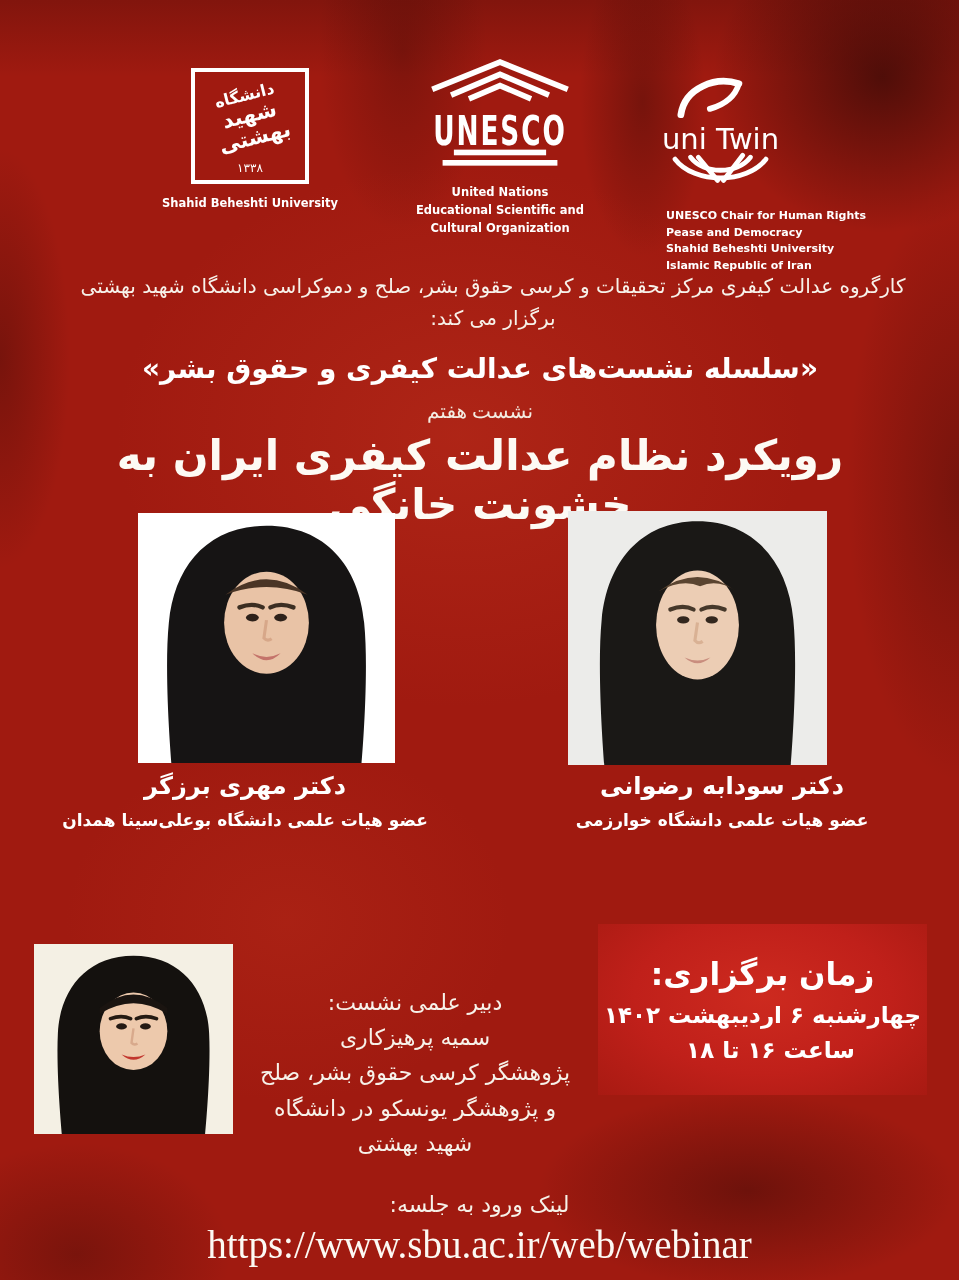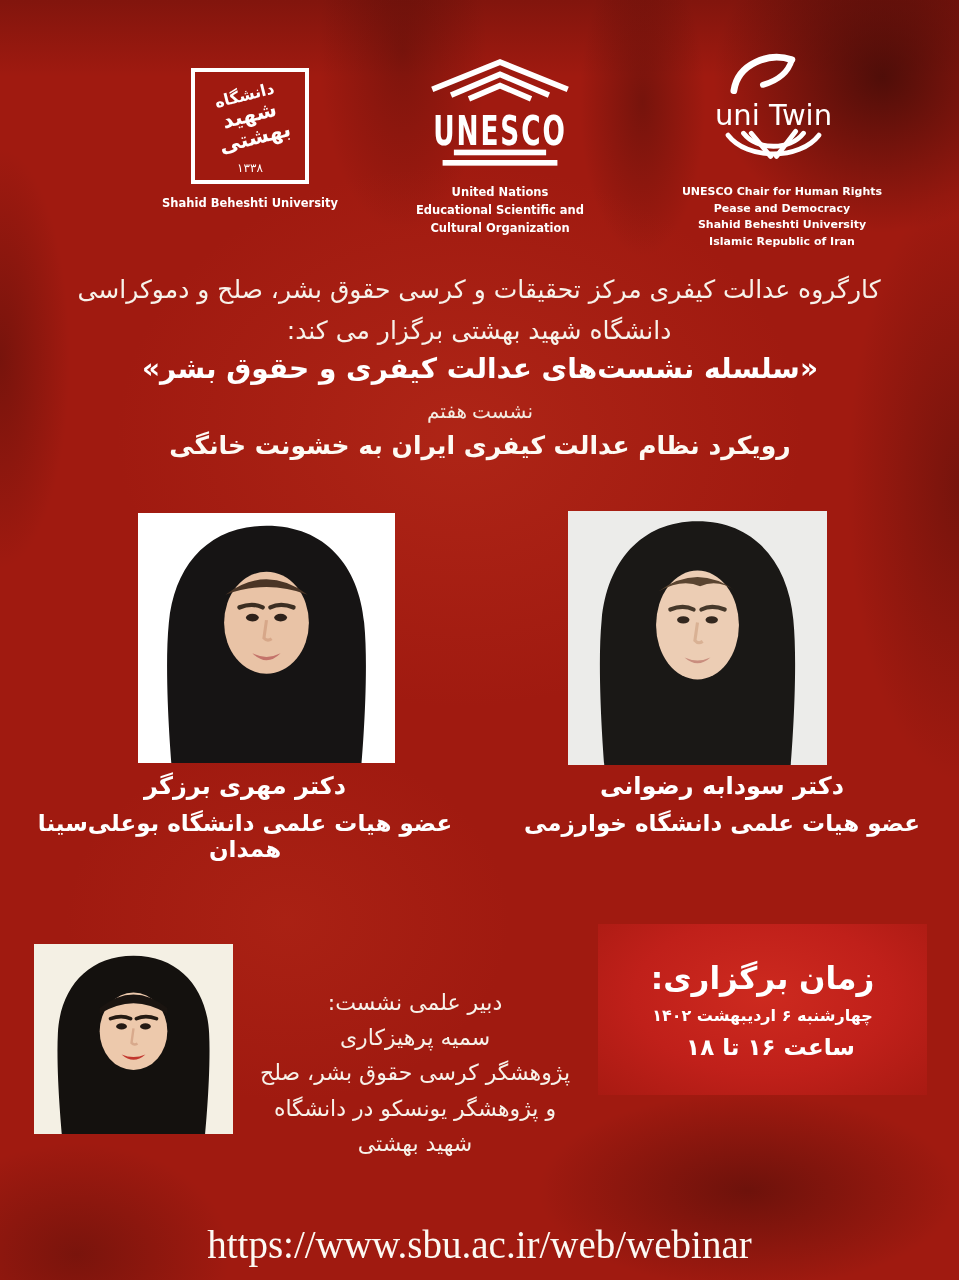--- a/index.html
+++ b/index.html
@@ -27,49 +27,49 @@
   .sbu-block{left:160px;top:68px;width:180px;text-align:center;}
   .sbu-seal{width:110px;height:108px;border:4px solid #fff;margin:0 auto;position:relative;overflow:hidden;}
   .sbu-cal{position:absolute;left:0;right:0;top:14px;transform:rotate(-14deg);line-height:1.1;font-weight:bold;}
   .sbu-cal-l2{font-size:21px;}
   .sbu-year{position:absolute;bottom:5px;left:0;right:0;font-size:12px;letter-spacing:1px;}
   .sbu-caption{margin-top:12px;font-size:11.5px;font-weight:bold;color:#fff;}
 
   .unesco-block{left:404px;top:52px;width:192px;text-align:center;}
   .unesco-caption{margin-top:8px;font-size:11.5px;font-weight:bold;line-height:1.55;color:#fff;}
 
-  .unitwin-block{left:648px;top:48px;width:250px;text-align:center;}
+  .unitwin-block{left:648px;top:72px;width:250px;text-align:left;}
   .unitwin-caption{margin-top:6px;font-size:11px;font-weight:bold;line-height:1.5;color:#fff;padding-left:18px;}
 
   
-  .intro{top:270px;left:64px;width:830px;font-size:25px;line-height:1.62;color:#f7f2ea;text-align:center;}
+  .intro{top:270px;left:78px;width:830px;font-size:20px;line-height:1.62;color:#f7f2ea;text-align:center;}
   .series-title{top:352px;left:80px;width:800px;font-size:28px;font-weight:bold;color:#fff;}
   .session-label{top:399px;left:80px;width:800px;font-size:20px;color:#f3ece2;font-family:Liberation Serif, serif;}
-  .main-title{top:431px;left:58px;width:844px;font-size:25px;font-weight:bold;color:#fdfaf4;}
+  .main-title{top:431px;left:58px;width:844px;font-size:42px;font-weight:bold;color:#fdfaf4;}
 
   
   .photo{display:block;}
   .speaker-photo-left{left:138px;top:513px;width:257px;height:250px;}
   .speaker-photo-right{left:568px;top:511px;width:259px;height:254px;}
   .speaker-text-left{left:20px;top:772px;width:450px;}
   .speaker-text-right{left:517px;top:772px;width:410px;}
   .speaker-name{font-size:24px;font-weight:bold;margin-bottom:10px;}
-  .speaker-aff{font-size:23px;font-weight:bold;}
+  .speaker-aff{font-size:17px;font-weight:bold;}
 
   
   .secretary-photo{left:34px;top:944px;width:199px;height:190px;}
   .secretary-block{left:235px;top:938px;width:360px;font-size:22px;line-height:1.6;color:#f7f2ea;margin-top:47px;}
   .schedule-box{
     left:598px;top:924px;width:329px;height:171px;
     background:radial-gradient(ellipse at 50% 42%, #cd2a1f 0%, #c0201a 55%, #a81a12 100%);
     display:flex;flex-direction:column;align-items:center;justify-content:center;
     color:#fff;
   }
   .schedule-heading{font-size:31px;font-weight:bold;margin-bottom:10px;}
-  .schedule-date{font-size:16px;font-weight:bold;margin-bottom:9px;}
+  .schedule-date{font-size:23px;font-weight:bold;margin-bottom:9px;}
   .schedule-time{font-size:23px;font-weight:bold;margin-left:16px;}
 
   
   .footer-label{top:1192px;left:0;width:100%;font-size:22px;color:#f6f1e8;}
   .footer-url{top:1222px;left:0;width:100%;font-size:39px;color:#fcf9f3;
     font-family:"Liberation Serif","DejaVu Serif",serif;text-align:center;}
   .footer-url a{color:#fcf9f3;text-decoration:none;}
 </style>
 </head>
 <body>
@@ -201,17 +201,18 @@
     <div>و پژوهشگر یونسکو در دانشگاه</div>
     <div>شهید بهشتی</div>
   </div>
 
   <div class="abs schedule-box rtl">
     <div class="schedule-heading">زمان برگزاری:</div>
     <div class="schedule-date">چهارشنبه ۶ اردیبهشت ۱۴۰۲</div>
     <div class="schedule-time">ساعت ۱۶ تا ۱۸</div>
   </div>
 
+  <div class="abs footer-label rtl center">لینک ورود به جلسه:</div>
   <div class="abs footer-url">
     <a href="#">https://www.sbu.ac.ir/web/webinar</a>
   </div>
 
 </div>
 
 </body></html>

